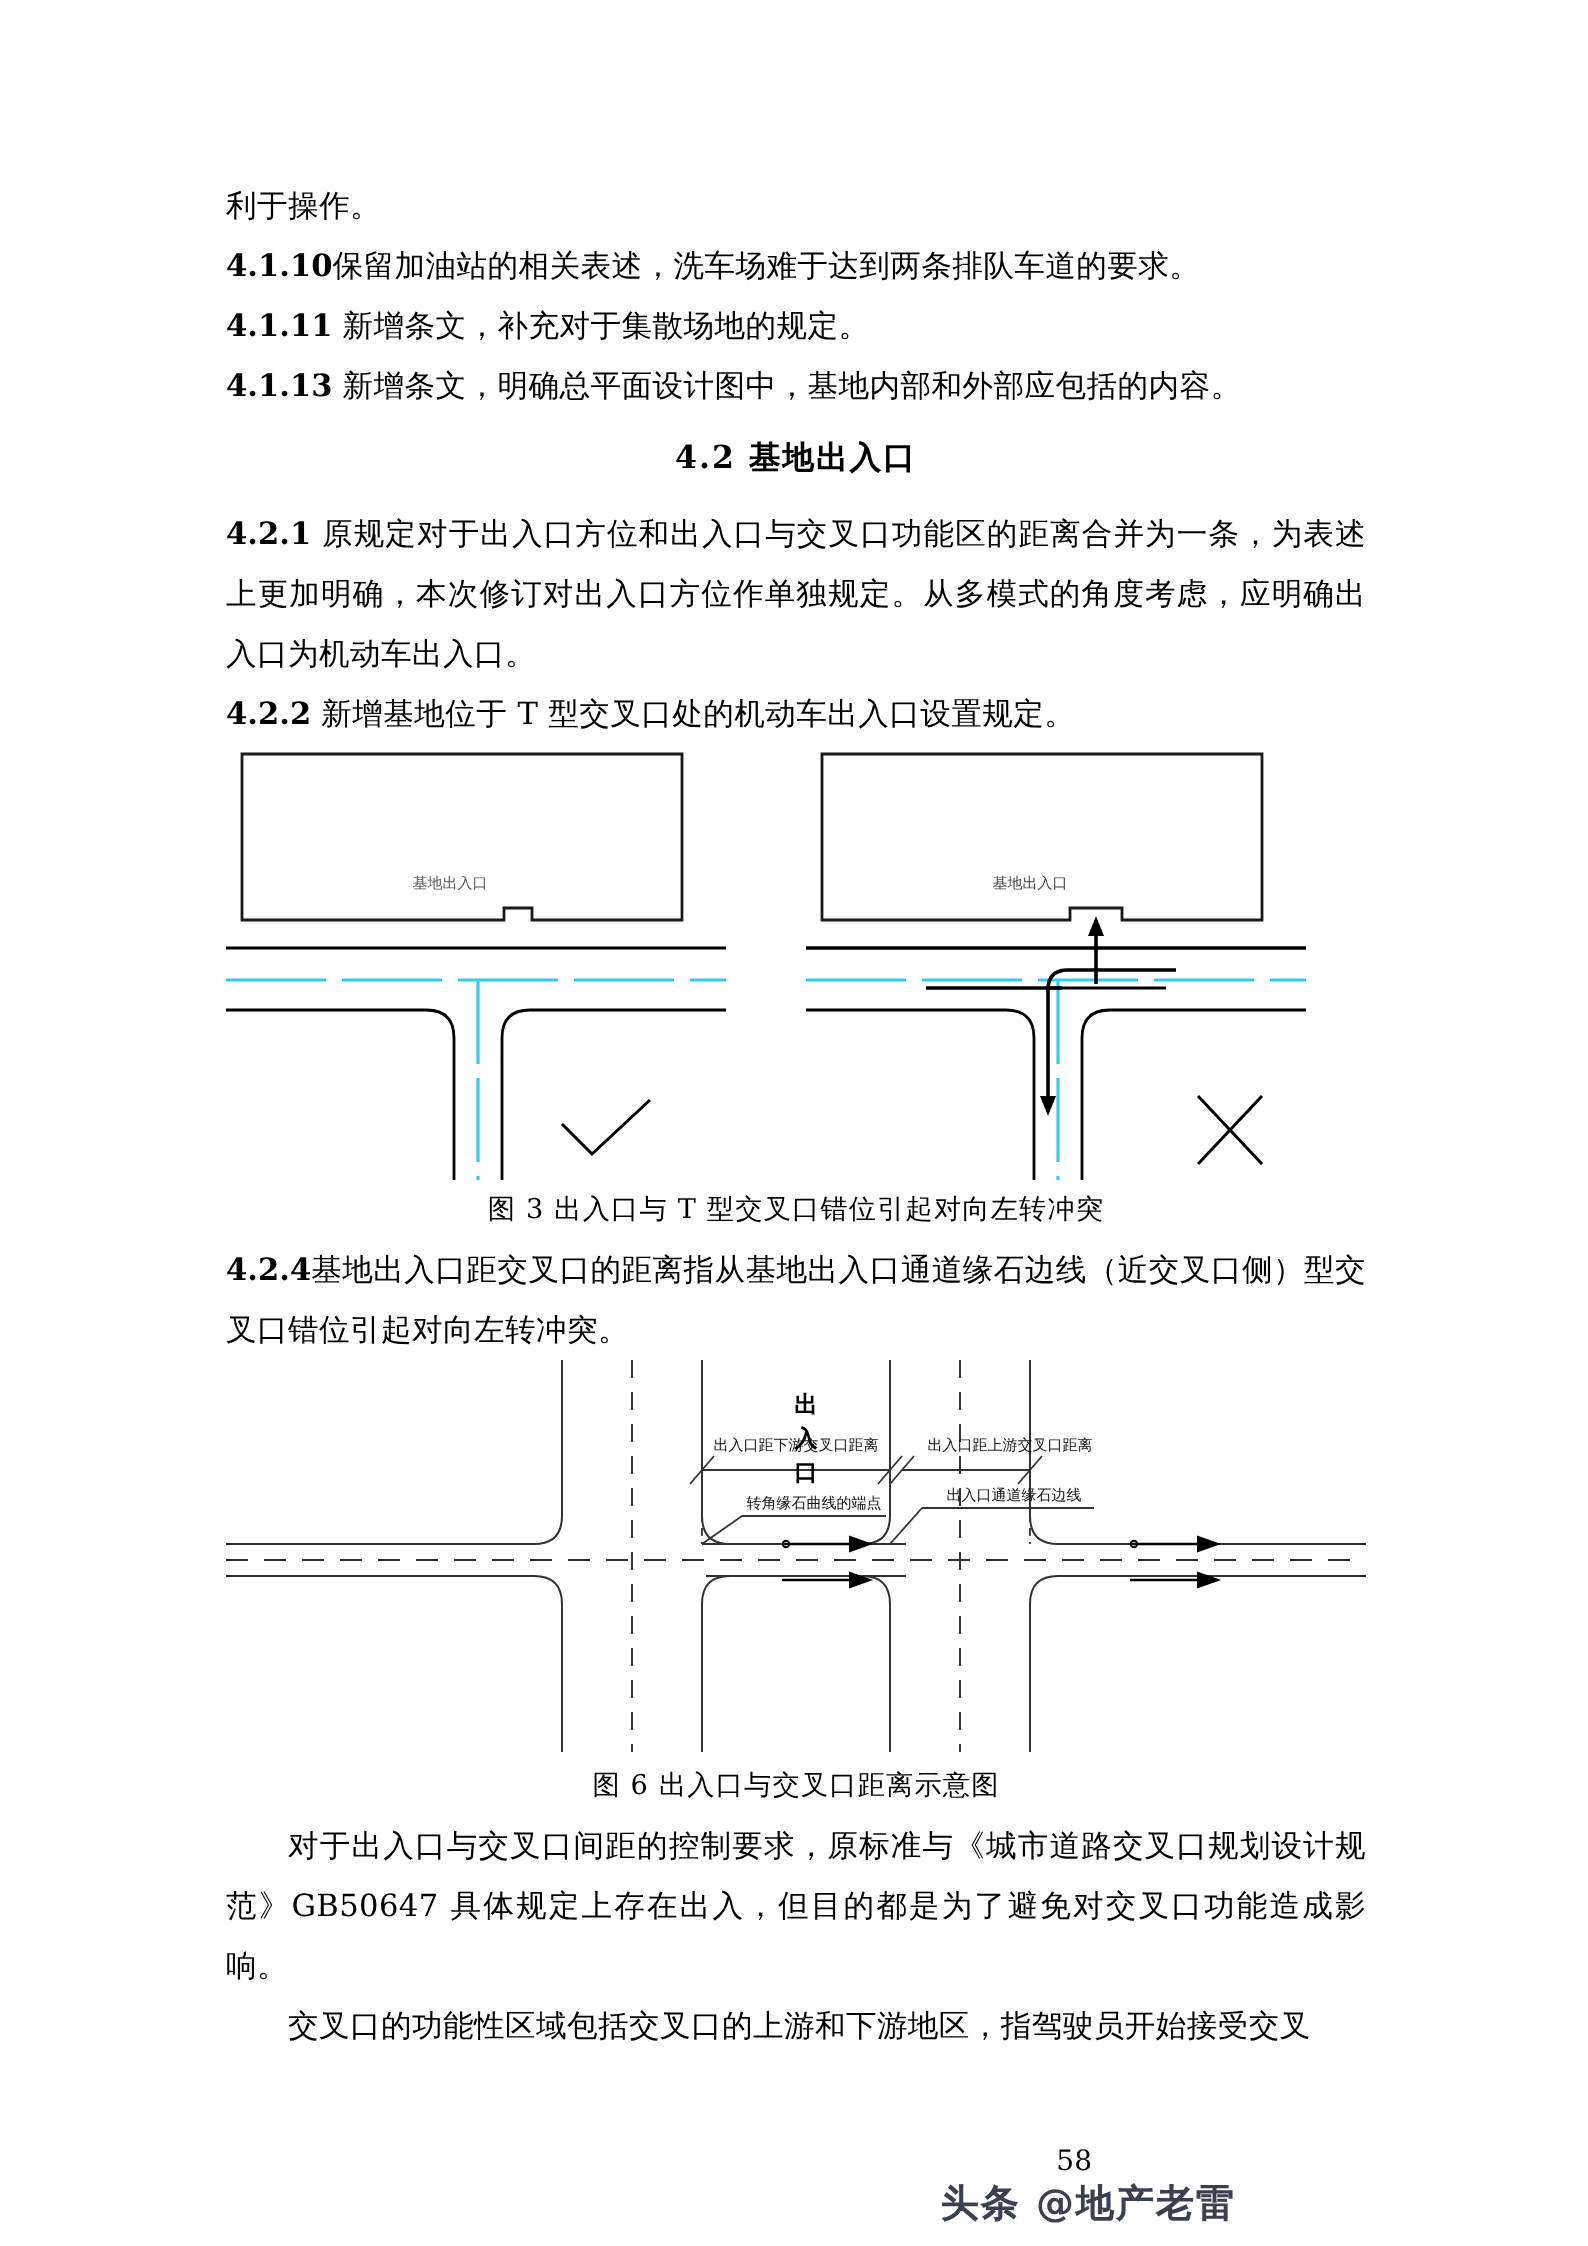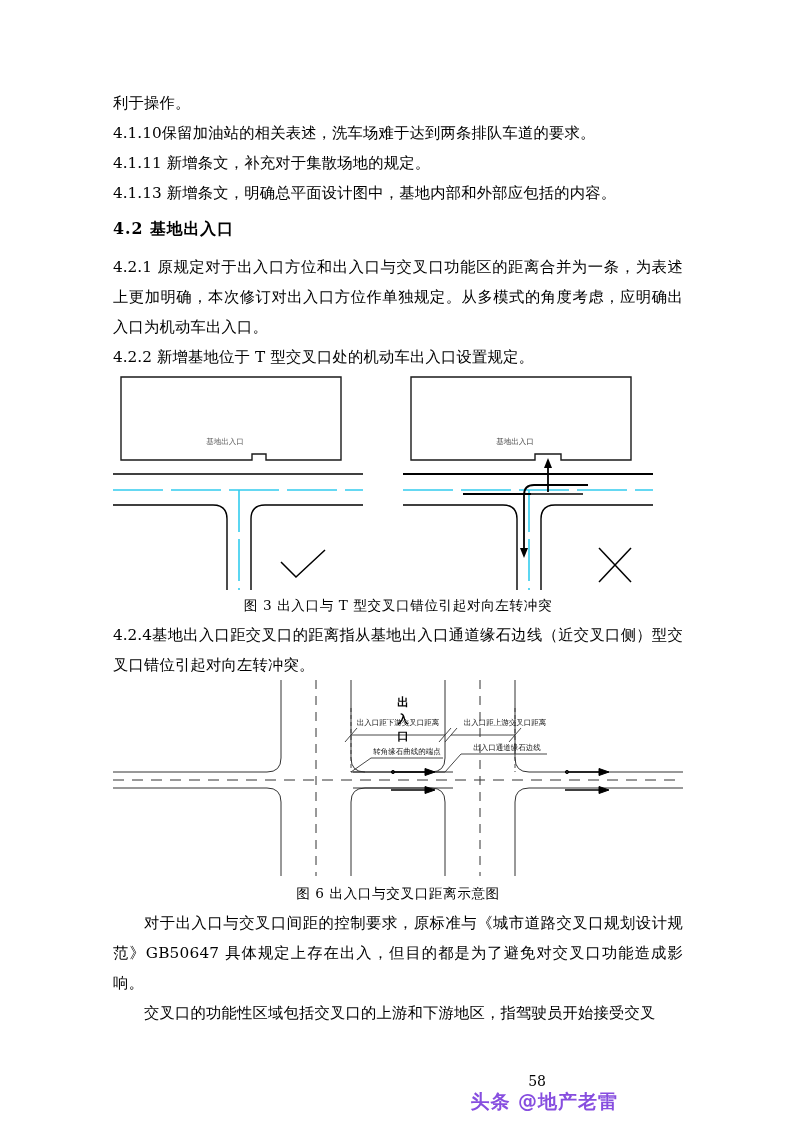--- a/index.html
+++ b/index.html
@@ -29,31 +29,31 @@
   }
   .para {
     font-size: 15.3px;
     line-height: 30px;
     letter-spacing: 0.2px;
     text-align: justify;
     text-justify: inter-ideograph;
     margin: 0;
   }
   .para .num {
-    font-weight: normal;
+    font-weight: bold;
     letter-spacing: 0px;
     margin-top: 47px;
   }
   .indent {
     text-indent: 31px;
   }
   .section-title {
     font-size: 15.8px;
     font-weight: bold;
-    text-align: left;
+    text-align: center;
     line-height: 34px;
     margin: 4px 0 6px 0;
     letter-spacing: 1px;
   }
   .fig-caption {
     font-size: 13.6px;
     text-align: center;
     line-height: 22px;
     margin: 2px 0 4px 0;
     letter-spacing: 0.6px;
@@ -71,21 +71,21 @@
     bottom: 34px;
     font-size: 14px;
     font-family: "DejaVu Serif", "Liberation Serif", serif;
   }
   .watermark {
     position: absolute;
     right: 36px;
     bottom: 8px;
     font-size: 19px;
     font-weight: bold;
-    color: #6d28d9;
+    color: #0f172a;
     font-family: "DejaVu Sans", "Liberation Sans", sans-serif;
     letter-spacing: 1px;
     opacity: 0.82;
   }
   .cjk-label {
     font-family: "DejaVu Sans", "Liberation Sans", sans-serif;
   }
 </style>
 </head>
 <body>

